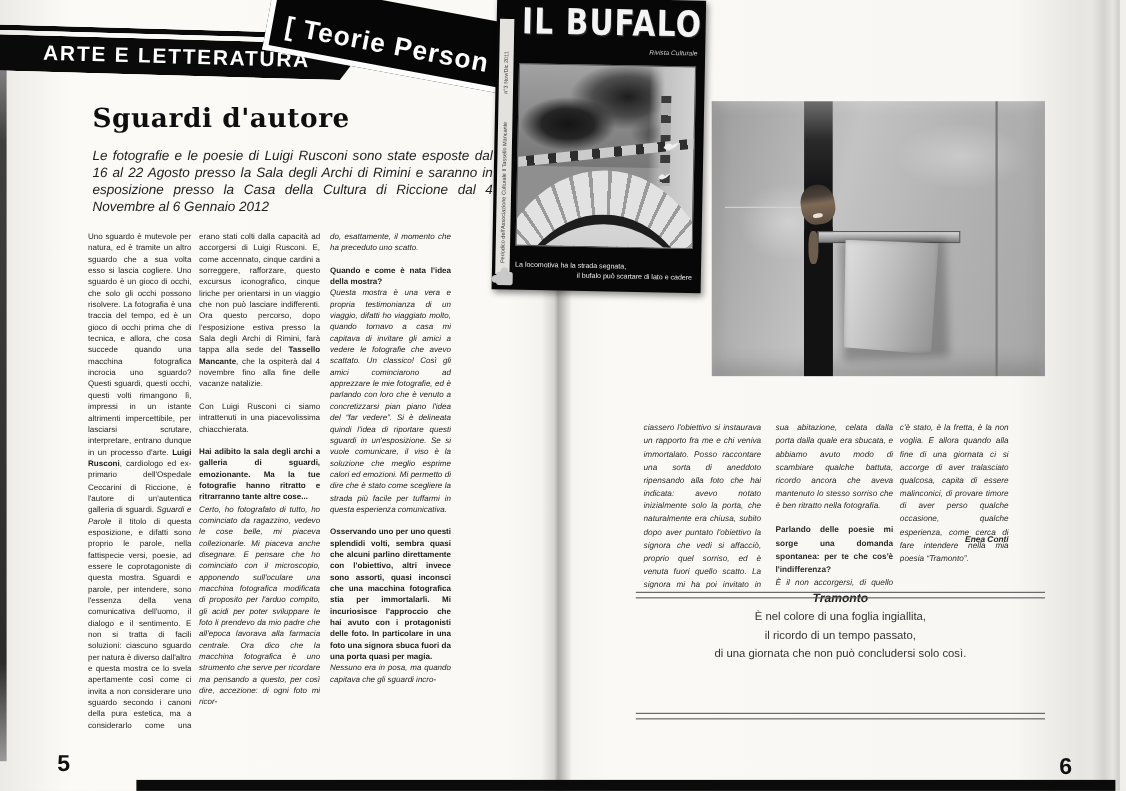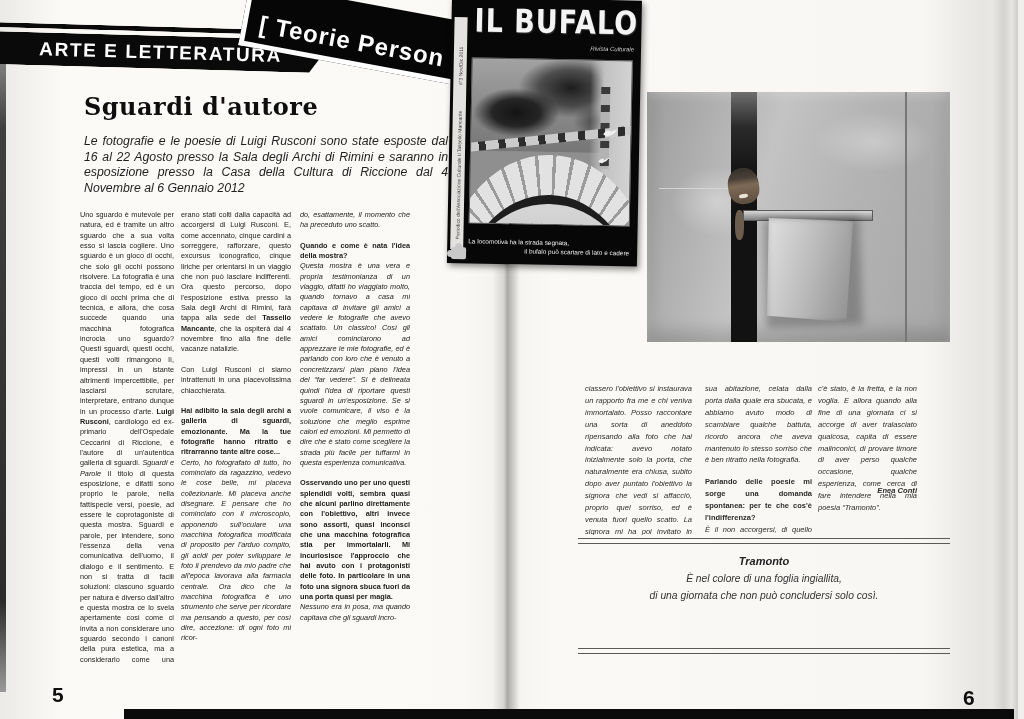--- a/index.html
+++ b/index.html
@@ -110,23 +110,23 @@
     background:linear-gradient(105deg,#e1e1e1 0%,#bababa 50%,#8d8d8d 100%);
     clip-path:polygon(2% 0,98% 3%,90% 100%,0 94%);box-shadow:inset 0 0 6px rgba(0,0,0,0.25);}
   .ph-seam{position:absolute;left:258px;top:0;width:2px;height:100%;background:#767676;}
   .ph-scratch{position:absolute;left:4%;top:96px;width:70px;height:1px;background:#d4d4d4;}
 
   
   .poem-box{position:absolute;left:578px;top:538px;width:372px;height:116px;}
   .rule{position:absolute;left:0;right:0;height:4px;border-top:1.5px solid #5a5a5a;border-bottom:1.5px solid #5a5a5a;}
   .rule-top{top:0;}
   .rule-bottom{bottom:0;}
-  .poem-title{margin-top:17px;text-align:center;font-weight:bold;font-style:italic;font-size:11px;color:#222;}
+  .poem-title{text-align:center;font-weight:bold;font-style:italic;font-size:11px;color:#222;}
   .poem-lines{margin-top:4px;}
-  .poem-lines div{text-align:center;font-style:italic;font-size:10.3px;line-height:16.5px;color:#333;}
+  .poem-lines div{text-align:center;font-size:10.3px;line-height:16.5px;color:#333;}
   .pagenum{position:absolute;font-weight:800;font-size:21px;color:#0f0f0f;}
   .pn5{left:52px;top:683px;}
   .pn6{left:963px;top:686px;}
 </style>
 </head>
 <body>
 
 <div class="sheet">
   <div class="left-edge"></div>
   <div class="gutter"></div>
@@ -198,20 +198,21 @@
   <div class="col p6col col4"><span class="seg-i">ciassero l'obiettivo si instaurava un rapporto fra me e chi veniva immortalato. Posso raccontare una sorta di aneddoto ripensando alla foto che hai indicata: avevo notato inizialmente solo la porta, che naturalmente era chiusa, subito dopo aver puntato l'obiettivo la signora che vedi si affacciò, proprio quel sorriso, ed è venuta fuori quello scatto. La signora mi ha poi invitato in quella che era la</span></div>
   <div class="col p6col col5"><span class="seg-i">sua abitazione, celata dalla porta dalla quale era sbucata, e abbiamo avuto modo di scambiare qualche battuta, ricordo ancora che aveva mantenuto lo stesso sorriso che è ben ritratto nella fotografia.</span><div class="seg-gap"></div><span class="seg-b">Parlando delle poesie mi sorge una domanda spontanea: per te che cos'è l'indifferenza?</span><br><span class="seg-i">È il non accorgersi, di quello che</span></div>
   <div class="col p6col col6"><span class="seg-i">c'è stato, è la fretta, è la non voglia. E allora quando alla fine di una giornata ci si accorge di aver tralasciato qualcosa, capita di essere malinconici, di provare timore di aver perso qualche occasione, qualche esperienza, come cerca di fare intendere nella mia poesia “Tramonto”.</span></div>
   <div class="signature">Enea Conti</div>
 
   <div class="poem-box">
     <div class="rule rule-top"></div>
     <div class="poem-title">Tramonto</div>
     <div class="poem-lines">
       <div>È nel colore di una foglia ingiallita,</div>
+      <div>il ricordo di un tempo passato,</div>
       <div>di una giornata che non può concludersi solo così.</div>
     </div>
     <div class="rule rule-bottom"></div>
   </div>
 
   <div class="pagenum pn5">5</div>
   <div class="pagenum pn6">6</div>
 </div>
 
 </body></html>

